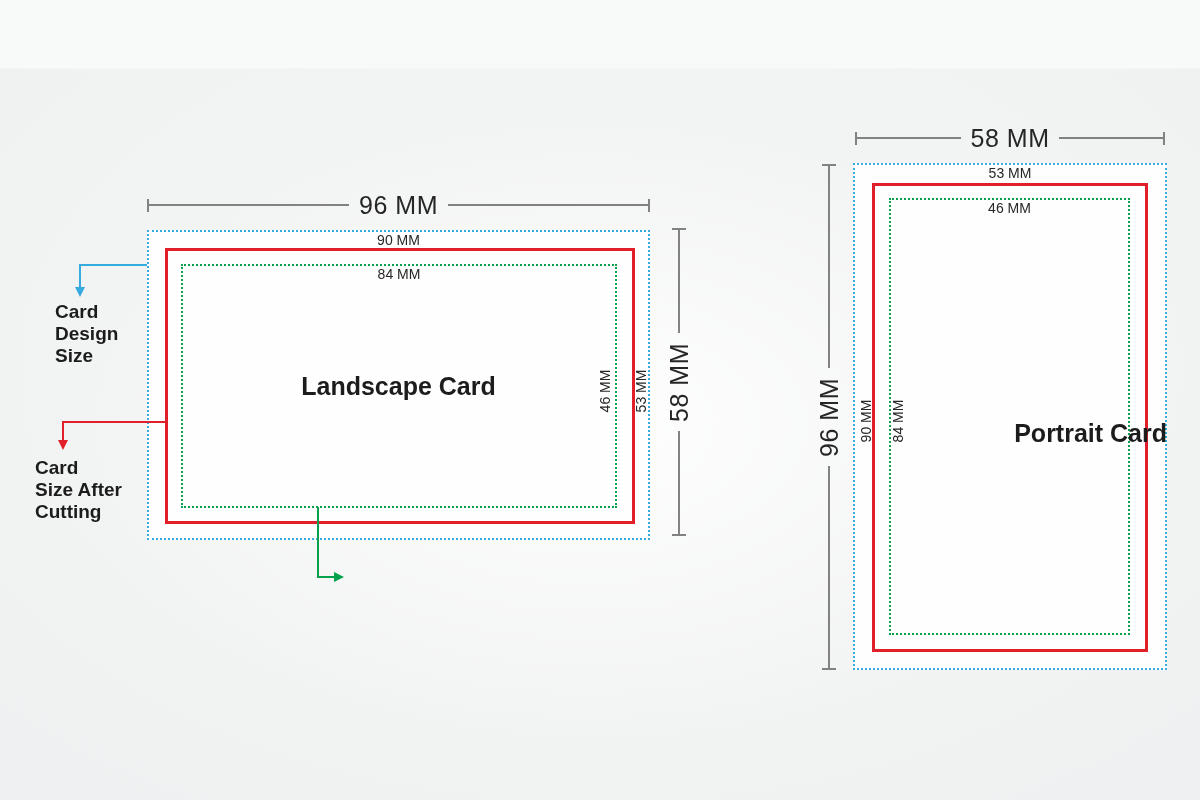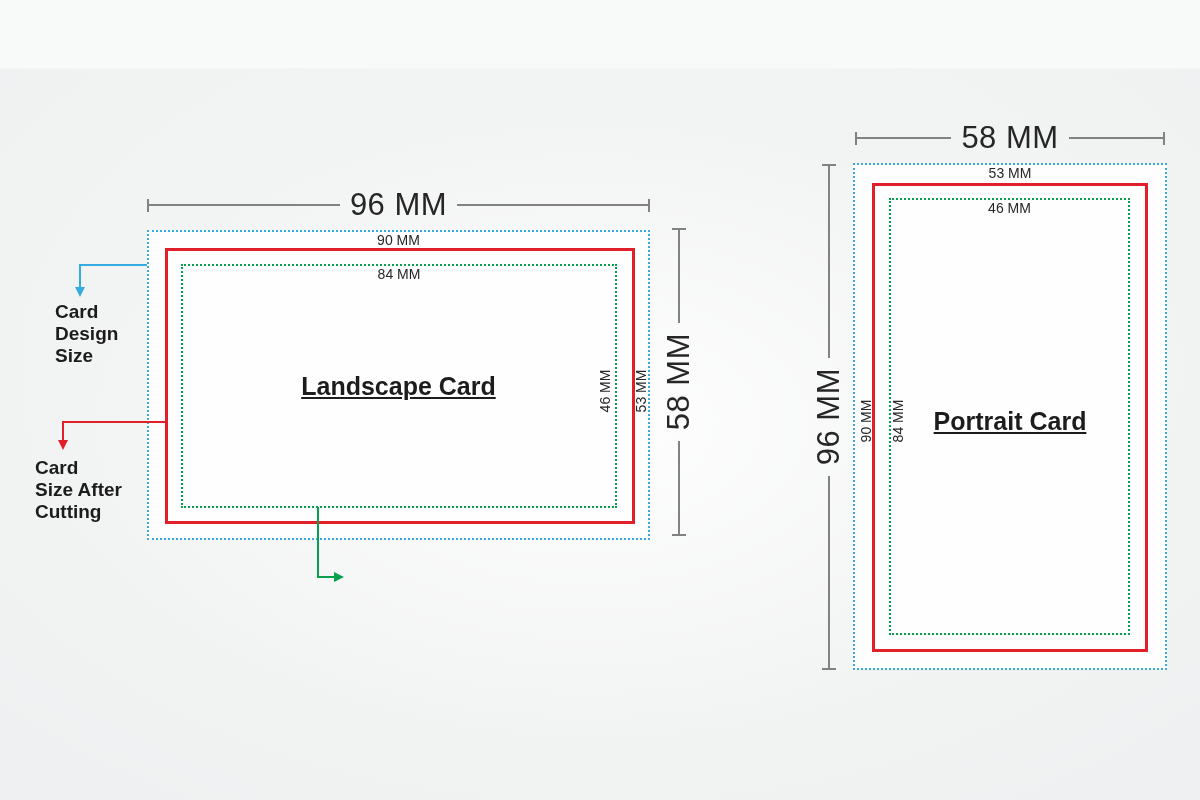--- a/index.html
+++ b/index.html
@@ -22,28 +22,28 @@
   
   .dim{position:absolute;display:flex;align-items:center;}
   .dim-h{flex-direction:row;height:30px;}
   .dim-v{flex-direction:column;width:14px;}
   .tick{background:var(--dimension-line,#828282);flex:0 0 auto;}
   .tick-v{width:2px;height:13px;}
   .tick-h{width:14px;height:2px;}
   .dline{background:var(--dimension-line,#828282);flex:1 1 auto;}
   .dline-h{height:2px;}
   .dline-v{width:2px;}
-  .dim-label{font-size:31px;letter-spacing:0.5px;color:#262626;white-space:nowrap;flex:0 0 auto;}
+  .dim-label{font-size:25px;letter-spacing:0.5px;color:#262626;white-space:nowrap;flex:0 0 auto;}
   .dim-h .dim-label{margin:0 10px;}
   .dim-v .dim-label{margin:10px 0;writing-mode:vertical-rl;transform:rotate(180deg);}
   
   .hlabel{position:absolute;font-size:14px;line-height:14px;text-align:center;color:#262626;white-space:nowrap;}
   .vlabel{position:absolute;font-size:14px;line-height:14px;color:#262626;white-space:nowrap;transform:translate(-50%,-50%) rotate(-90deg);}
   
-  .card-title{position:absolute;font-size:25px;font-weight:bold;text-align:center;color:#1c1c1c;white-space:nowrap;text-decoration:underline;}
+  .card-title{position:absolute;font-size:25px;font-weight:bold;text-align:center;color:#1c1c1c;white-space:nowrap;}
   
   .legend-text{position:absolute;font-size:19px;line-height:22px;font-weight:bold;color:#1c1c1c;white-space:pre-line;}
   .aline{position:absolute;}
   .aline-design{background:var(--design-size,#35abdf);}
   .aline-cut{background:var(--cut-size,#e01f2a);}
   .aline-safe{background:var(--safe-zone,#07a14e);}
   .arrow-down{position:absolute;width:0;height:0;border-left:5px solid transparent;border-right:5px solid transparent;border-top:10px solid #000;}
   .arrow-down.design{border-top-color:var(--design-size,#35abdf);}
   .arrow-down.cut{border-top-color:var(--cut-size,#e01f2a);}
   .arrow-right{position:absolute;width:0;height:0;border-top:5px solid transparent;border-bottom:5px solid transparent;border-left:10px solid var(--safe-zone,#07a14e);}
@@ -118,15 +118,15 @@
   <div class="rect rect-design" style="left:853px;top:163px;width:314px;height:507px;"></div>
   <div class="rect rect-cut" style="left:872px;top:183px;width:276px;height:469px;"></div>
   <div class="rect rect-safe" style="left:889px;top:198px;width:241px;height:437px;"></div>
 
   <div class="hlabel" style="left:853px;top:166px;width:314px;">53 MM</div>
   <div class="hlabel" style="left:889px;top:201px;width:241px;">46 MM</div>
 
   <div class="vlabel" style="left:866px;top:421px;">90 MM</div>
   <div class="vlabel" style="left:898px;top:421px;">84 MM</div>
 
-  <div class="card-title" style="left:853px;top:407px;width:314px;">Portrait Card</div>
+  <div class="card-title" style="left:853px;top:419px;width:314px;text-align:right;">Portrait Card</div>
 
 </div>
 
 </body></html>

